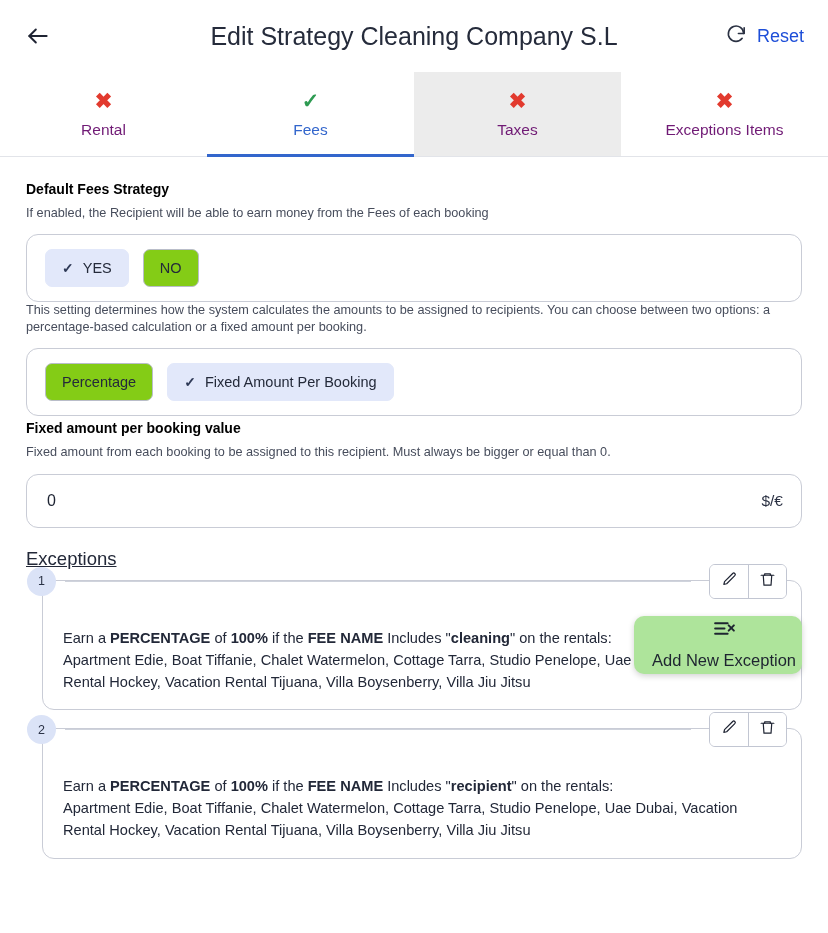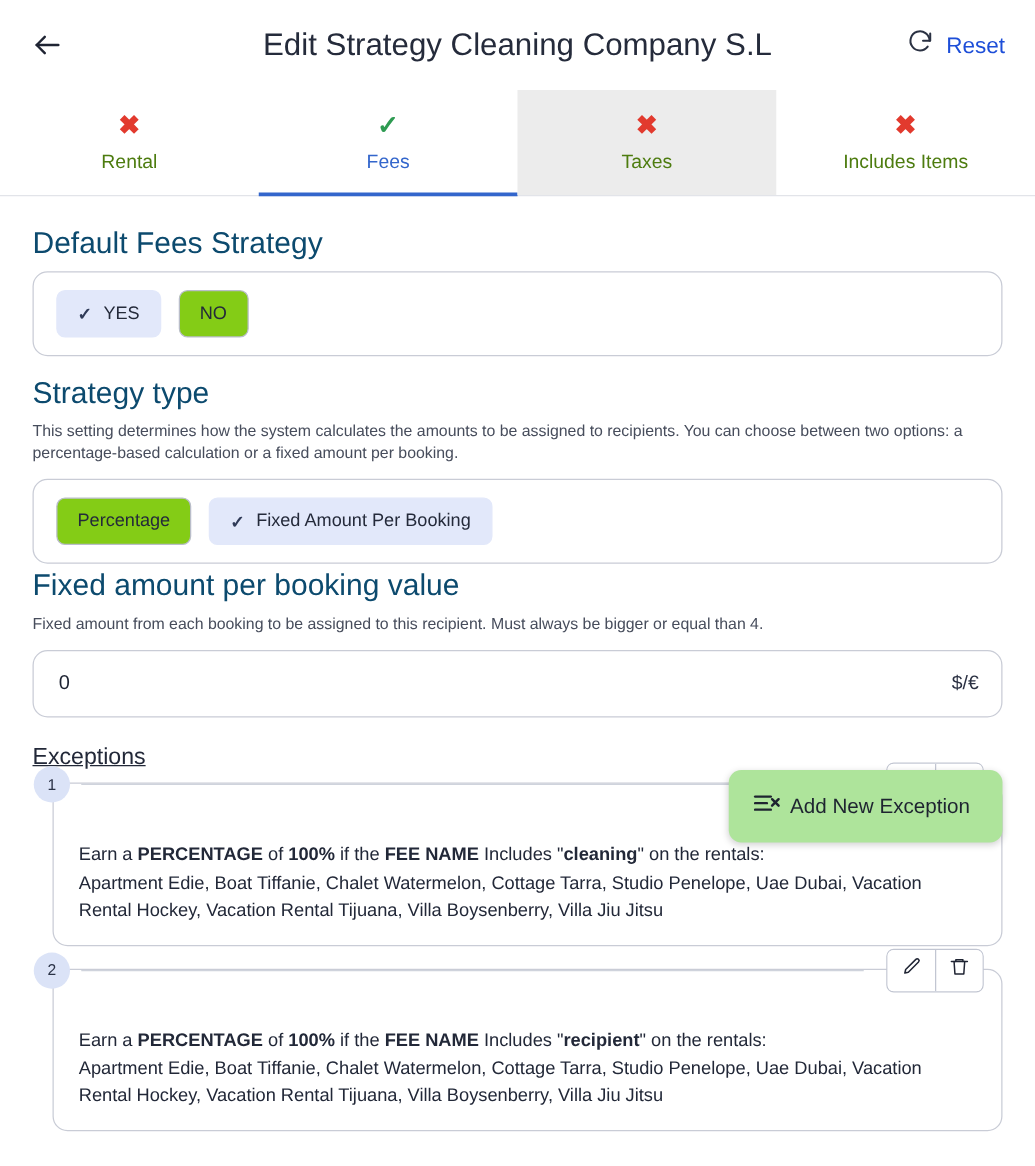--- a/index.html
+++ b/index.html
@@ -64,42 +64,42 @@
     justify-content: center;
     gap: 10px;
     cursor: pointer;
     position: relative;
     background: transparent;
   }
   .tab.hover { background: #ececec; }
   .tab-icon { font-size: 21px; line-height: 1; font-weight: 700; }
   .tab-icon.x { color: #e23a2e; }
   .tab-icon.check { color: #2e9b52; }
-  .tab-label { font-size: 15.5px; color: #4d7c0f; }
+  .tab-label { font-size: 15.5px; color: #701a75; }
   .tab.active .tab-label { color: #3366cc; }
   .tab.active:after {
     content: "";
     position: absolute;
     left: 0; right: 0; bottom: -1px;
     height: 3px;
     background: #3366cc;
   }
 
   
   .body {
     padding: 18px 26px 0 26px;
     height: calc(933px - 72px - 85px);
     overflow: hidden;
     position: relative;
   }
   .section-title {
-    font-size: 24px;
-    color: #0c4a6e;
+    font-size: 14px;
+    color: #000000;
     margin: 6px 0 8px 0;
-    font-weight: 400;
+    font-weight: 700;
   }
   .section-desc {
     font-size: 12.7px;
     color: #474d5c;
     line-height: 1.35;
     margin-bottom: 12px;
     max-width: 770px;
   }
   .panel {
     border: 1px solid #c9ccd6;
@@ -223,23 +223,24 @@
   .fab {
     position: absolute;
     right: 26px;
     bottom: 20px;
     background: #aee49b;
     border-radius: 10px;
     height: 58px;
     display: flex;
     align-items: center;
     gap: 6px;
-    padding: 0 26px 0 18px;
+    padding: 0 6px 0 18px;
     cursor: pointer;
     box-shadow: 0 2px 6px rgba(0,0,0,0.18);
+    flex-direction: column;
   }
   .fab-label { font-size: 16.5px; color: #1e2430; }
 </style>
 </head>
 <body>
 
 <div class="app">
 
   <div class="header">
     <div class="back-btn">
@@ -270,54 +271,54 @@
     <div class="tab active">
       <span class="tab-icon check">✓</span>
       <span class="tab-label">Fees</span>
     </div>
     <div class="tab hover">
       <span class="tab-icon x">✖</span>
       <span class="tab-label">Taxes</span>
     </div>
     <div class="tab">
       <span class="tab-icon x">✖</span>
-      <span class="tab-label">Includes Items</span>
+      <span class="tab-label">Exceptions Items</span>
     </div>
   </div>
 
   <div class="body">
 
     
     <div class="section-title">Default Fees Strategy</div>
+    <div class="section-desc">If enabled, the Recipient will be able to earn money from the Fees of each booking</div>
     <div class="panel">
       <div class="choice selected">
         <span class="tick">✓</span>
         <span>YES</span>
       </div>
       <div class="choice">
         <span>NO</span>
       </div>
     </div>
 
     
-    <div class="section-title" style="margin-top:16px;">Strategy type</div>
     <div class="section-desc">This setting determines how the system calculates the amounts to be assigned to recipients. You can choose between two options: a percentage-based calculation or a fixed amount per booking.</div>
     <div class="panel">
       <div class="choice">
         <span>Percentage</span>
       </div>
       <div class="choice selected">
         <span class="tick">✓</span>
         <span>Fixed Amount Per Booking</span>
       </div>
     </div>
 
     
     <div class="section-title" style="margin-top:4px;">Fixed amount per booking value</div>
-    <div class="section-desc">Fixed amount from each booking to be assigned to this recipient. Must always be bigger or equal than 4.</div>
+    <div class="section-desc">Fixed amount from each booking to be assigned to this recipient. Must always be bigger or equal than 0.</div>
     <div class="field">
       <input type="text" value="0" style="">
       <span class="suffix">$/€</span>
     </div>
 
     
     <div class="exceptions-title">Exceptions</div>
 
     <div class="exception">
       <div class="exception-rule"></div>

